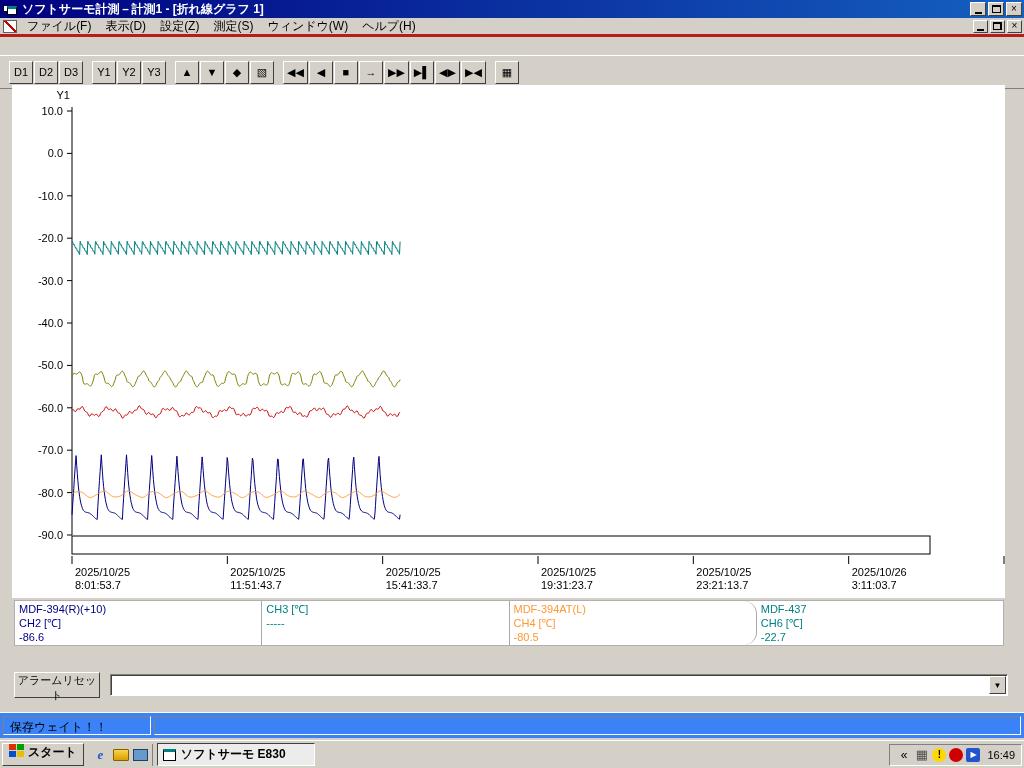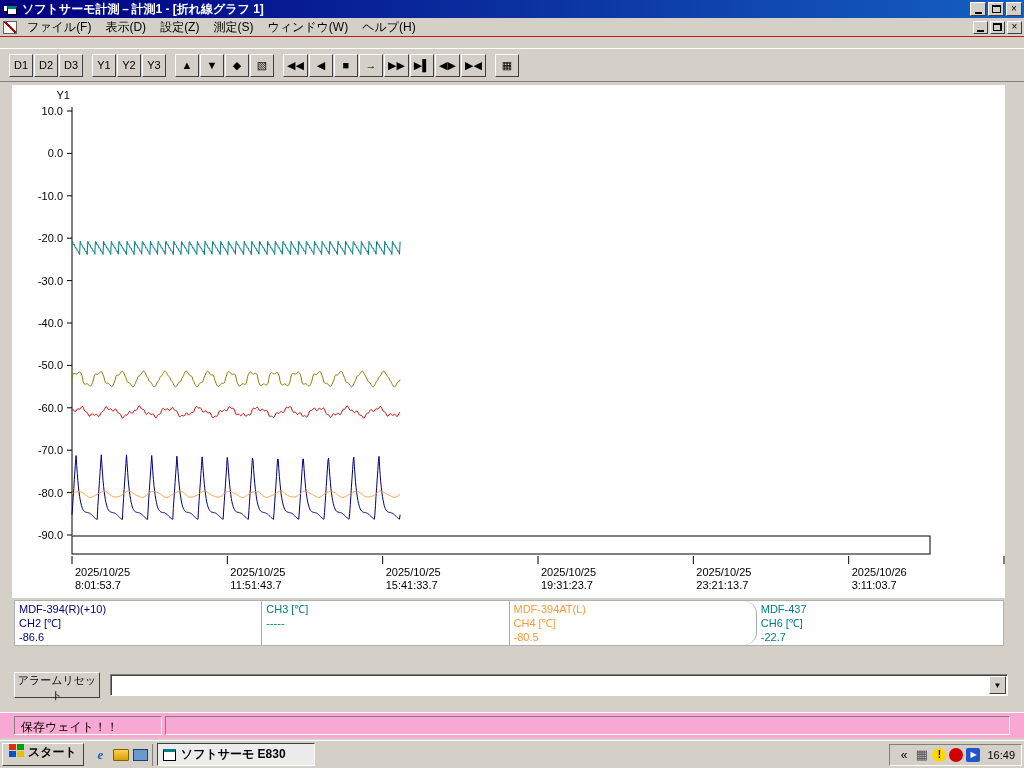--- a/index.html
+++ b/index.html
@@ -21,29 +21,29 @@
   .g-max{display:inline-block;width:9px;height:8px;border:1px solid #000;border-top:2px solid #000;}
   .g-restore{position:relative;display:inline-block;width:9px;height:8px;}
   .g-restore::before{content:"";position:absolute;right:0;top:0;width:6px;height:5px;border:1px solid #000;border-top-width:2px;}
   .g-restore::after{content:"";position:absolute;left:0;bottom:0;width:6px;height:5px;border:1px solid #000;border-top-width:2px;background:#d4d0c8;}
   .app-icon{position:relative;width:16px;height:14px;display:inline-block;}
   .app-icon .ai1{position:absolute;left:1px;top:1px;width:10px;height:9px;background:#fff;border:1px solid #000;border-top:3px solid #000080;}
   .app-icon .ai2{position:absolute;left:5px;top:4px;width:10px;height:9px;background:#fff;border:1px solid #000;border-top:3px solid #008080;}
 
   
   .menubar{position:absolute;left:0;top:18px;width:100%;height:19px;background:#d4d0c8;
-    display:flex;align-items:center;padding:0 2px;border-bottom:1px solid #b91c1c;}
+    display:flex;align-items:center;padding:0 2px;border-bottom:3px solid #b91c1c;}
   .doc-icon{width:14px;height:13px;background:#fff;border:1px solid #606060;margin:0 3px 0 1px;
     background-image:linear-gradient(45deg,transparent 44%,#c00000 44%,#c00000 58%,transparent 58%);}
   .menu-items{display:flex;flex:1;}
   .menu-item{padding:2px 7px;font-size:12px;cursor:default;}
   .menubar .tb-btns{margin-left:auto;}
 
   
-  .toolbar{position:absolute;left:0;top:48px;width:100%;height:34px;background:#d4d0c8;
+  .toolbar{position:absolute;left:0;top:55px;width:100%;height:34px;background:#d4d0c8;
     display:flex;align-items:center;padding-left:9px;gap:9px;border-top:1px solid #fff;border-bottom:1px solid #808080;}
   .tb-group{display:flex;gap:1px;}
   .tbtn{min-width:24px;height:23px;background:#d4d0c8;border:1px solid;
     border-color:#fff #404040 #404040 #fff;font-size:11px;display:flex;align-items:center;
     justify-content:center;padding:0 3px;font-family:"Liberation Sans",sans-serif;cursor:default;}
 
   
   .chart-panel{position:absolute;left:12px;top:85px;width:993px;height:513px;background:#fff;}
   #chart-svg{display:block;}
   #chart-svg text{font-family:"Liberation Sans",sans-serif;}
@@ -60,22 +60,22 @@
     border:1px solid;border-color:#fff #404040 #404040 #fff;font-size:11px;
     font-family:"Liberation Sans",sans-serif;cursor:default;}
   .combo{position:absolute;left:110px;top:674px;width:898px;height:22px;background:#fff;
     border:1px solid;border-color:#808080 #fff #fff #808080;box-shadow:inset 1px 1px 0 #404040;}
   .combo-text{position:absolute;left:5px;top:3px;font-size:12px;}
   .combo-arrow{position:absolute;right:1px;top:1px;width:17px;height:18px;background:#d4d0c8;
     border:1px solid;border-color:#fff #404040 #404040 #fff;display:flex;align-items:center;
     justify-content:center;font-size:8px;color:#000;cursor:default;}
 
   
-  .statusbar{position:absolute;left:0;top:712px;width:100%;height:26px;background:#f9a8d4;
-    border-top:1px solid #fff;display:flex;align-items:center;padding:2px 14px;gap:3px;}
+  .statusbar{position:absolute;left:0;top:712px;width:100%;height:26px;background:#3b82f6;
+    border-top:1px solid #fff;display:flex;align-items:center;padding:2px 3px;gap:3px;}
   .sb-cell{height:19px;border:1px solid;border-color:#808080 #fff #fff #808080;
     padding:2px 6px;font-size:12px;white-space:nowrap;overflow:hidden;}
   .sb-cell.first{width:148px;}
   .sb-cell.rest{flex:1;}
 
   
   .taskbar{position:absolute;left:0;top:740px;width:100%;height:28px;background:#d4d0c8;
     border-top:1px solid #fff;display:flex;align-items:center;padding:0 2px;gap:4px;}
   .start-btn{height:23px;display:flex;align-items:flex-start;gap:4px;padding:0 6px;font-weight:bold;
     border:1px solid;border-color:#fff #404040 #404040 #fff;background:#d4d0c8;font-size:12px;

